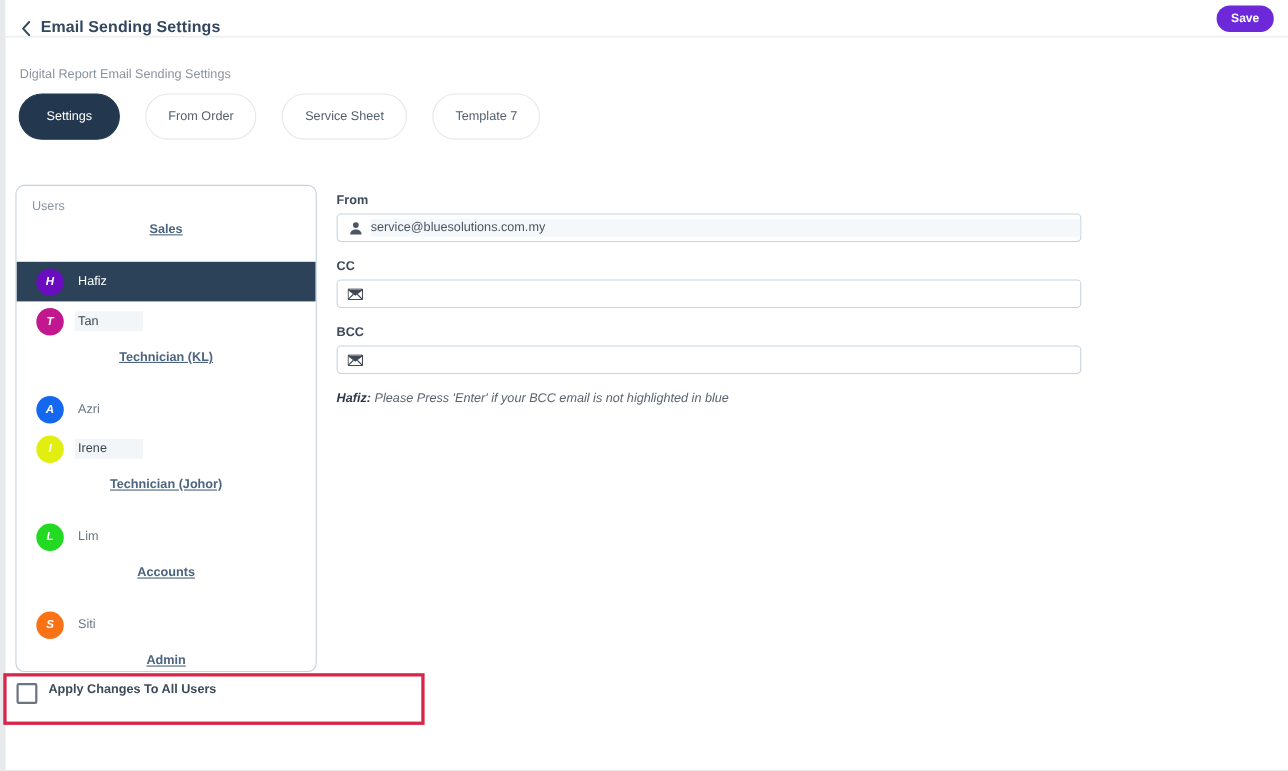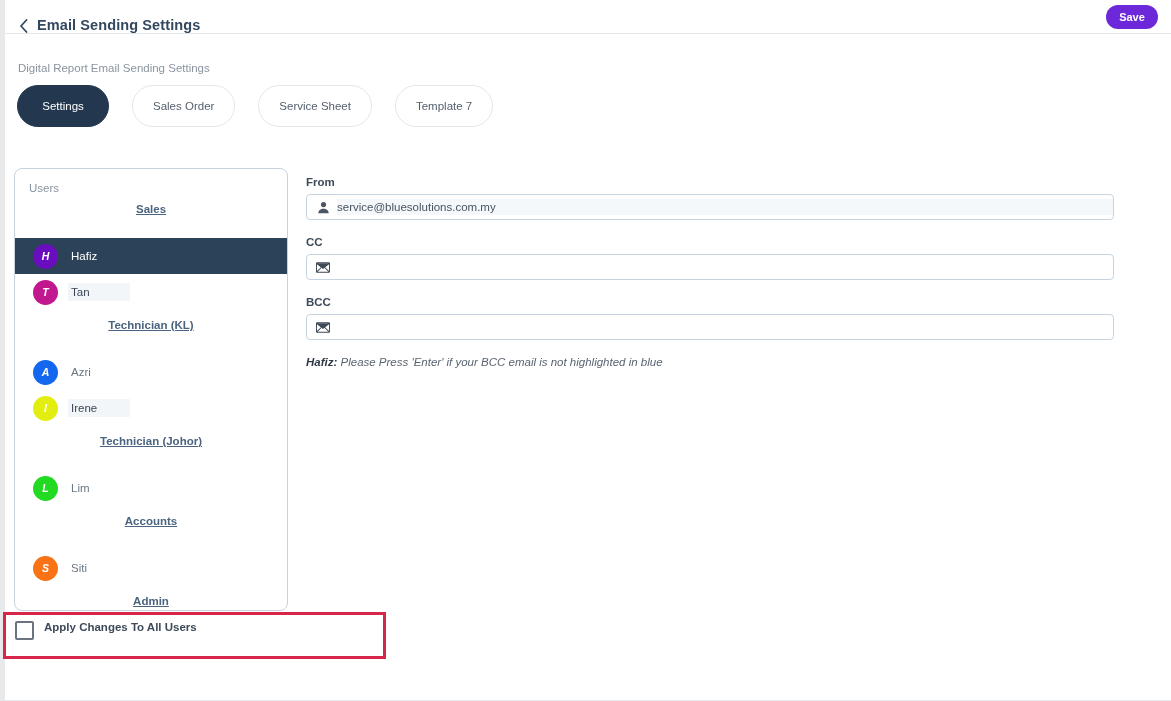--- a/index.html
+++ b/index.html
@@ -157,21 +157,21 @@
     width: 849px;
   }
   .field-label {
     font-size: 11.5px;
     font-weight: bold;
     color: #3d4a59;
     margin-bottom: 6px;
   }
   .input-wrap {
     position: relative;
-    width: 808px; height: 26px;
+    width: 677px; height: 26px;
     border: 1px solid #c6d4e2;
     border-radius: 4px;
     background: #ffffff;
     display: flex; align-items: center;
     margin-bottom: 16px;
   }
   .input-icon {
     margin-left: 9px;
     width: 14px; height: 14px;
     color: #4b5563;
@@ -246,21 +246,21 @@
     <button class="save-btn">Save</button>
   </div>
 
   <div class="subtitle">Digital Report Email Sending Settings</div>
 
   <div class="tabs" id="tabs">
       <div class="tab active">
         <span>Settings</span>
       </div>
       <div class="tab">
-        <span>Sales Order</span>
+        <span>From Order</span>
       </div>
       <div class="tab">
         <span>Service Sheet</span>
       </div>
       <div class="tab">
         <span>Template 7</span>
       </div>
     </div>
 
   <div class="users-panel">

